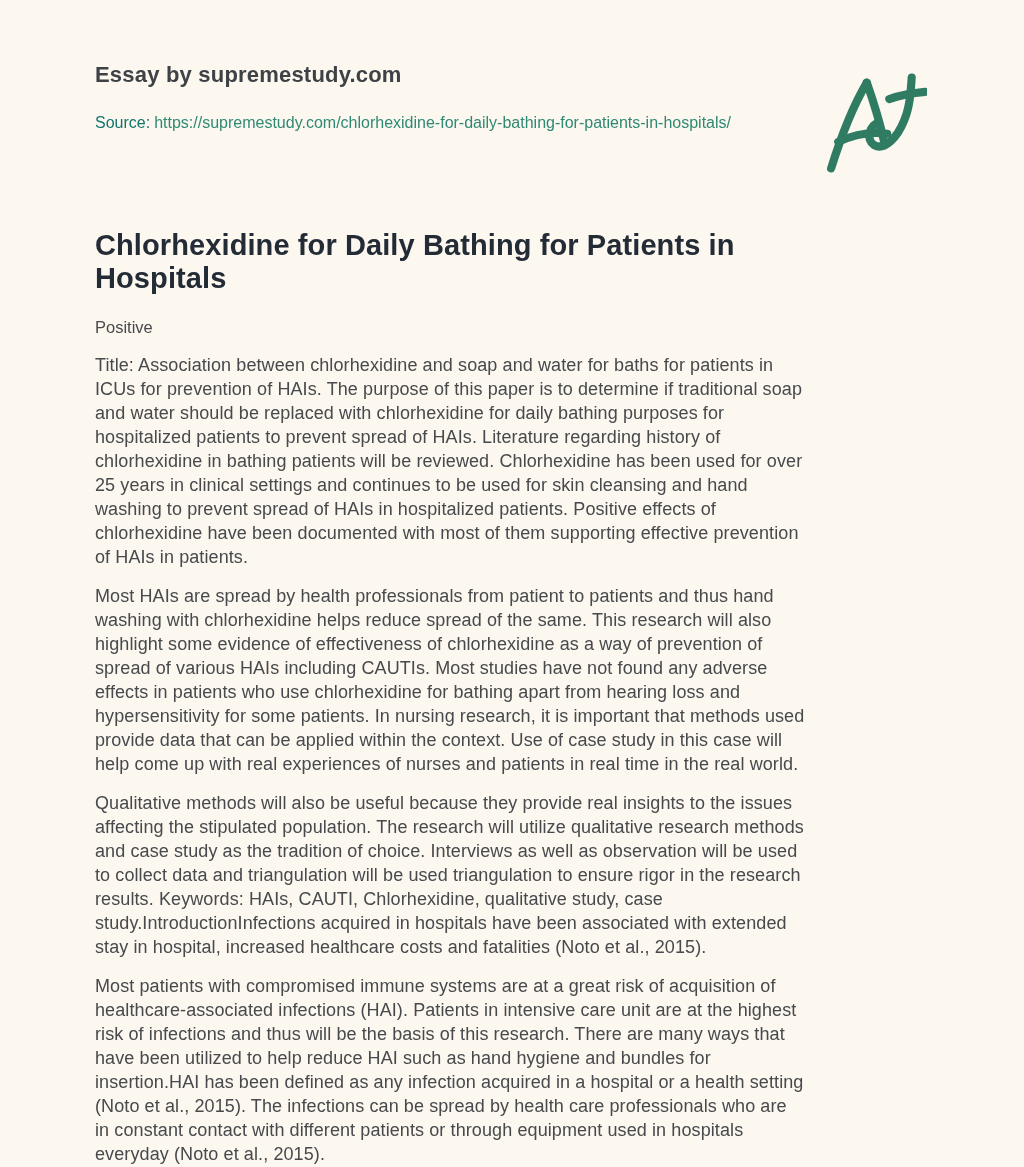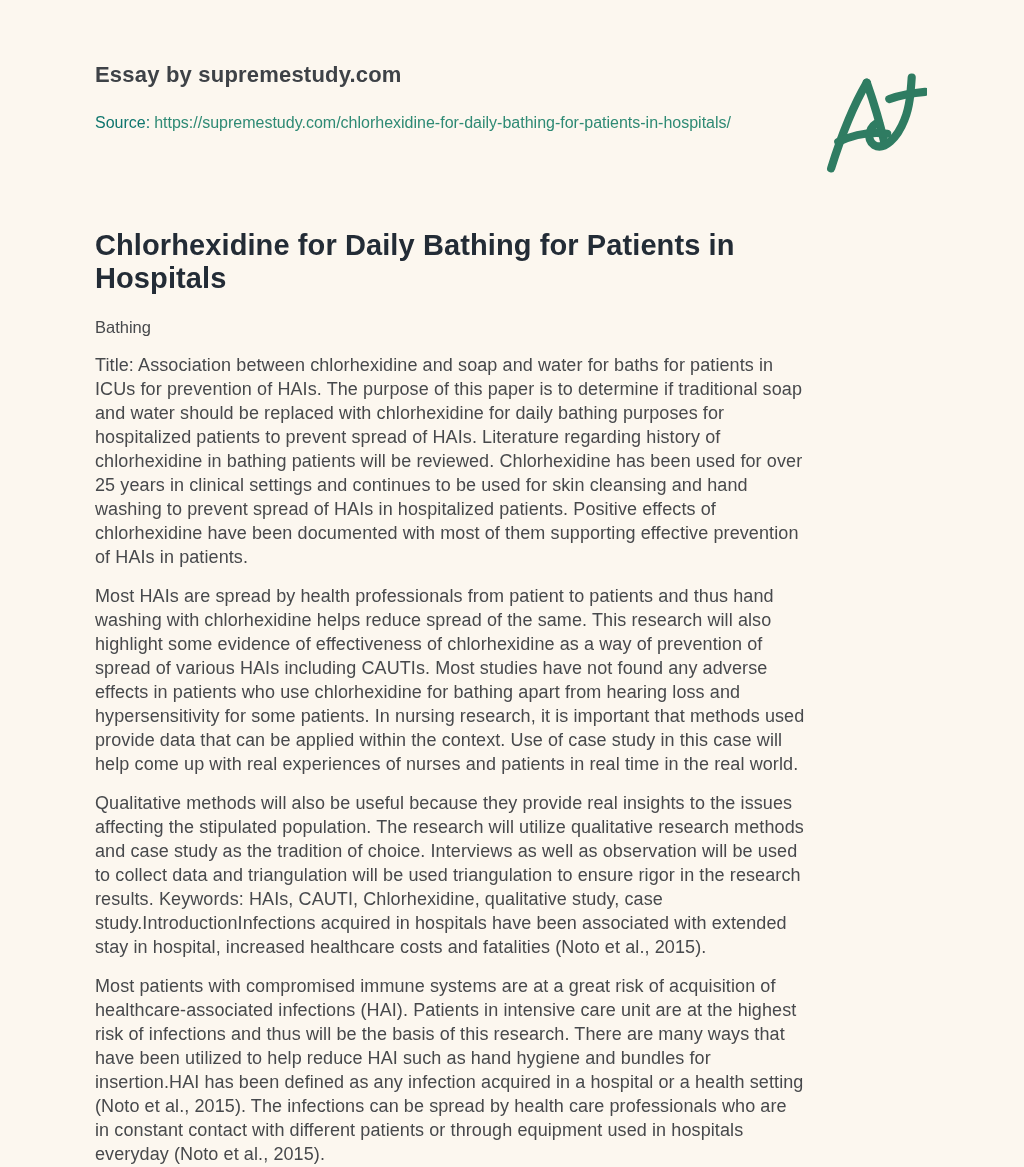--- a/index.html
+++ b/index.html
@@ -114,21 +114,21 @@
         <path d="M63,28 C75,24 87,22 98,21"></path>
 
         <path d="M85,7 C84,22 83,36 78,48 C71,66 58,79 48,73 C40,68 43,54 53,51"></path>
       </svg>
     </div>
   </div>
 
   <h1 class="article-title">Chlorhexidine for Daily Bathing for Patients in Hospitals</h1>
 
 
-  <h2 class="section-heading">Bathing</h2>
+  <h2 class="section-heading">Positive</h2>
 
   <div class="body-text">
     <p>Title: Association between chlorhexidine and soap and water for baths for patients in ICUs for prevention of HAIs. The purpose of this paper is to determine if traditional soap and water should be replaced with chlorhexidine for daily bathing purposes for hospitalized patients to prevent spread of HAIs. Literature regarding history of chlorhexidine in bathing patients will be reviewed. Chlorhexidine has been used for over 25 years in clinical settings and continues to be used for skin cleansing and hand washing to prevent spread of HAIs in hospitalized patients. Positive effects of chlorhexidine have been documented with most of them supporting effective prevention of HAIs in patients.</p>
     <p>Most HAIs are spread by health professionals from patient to patients and thus hand washing with chlorhexidine helps reduce spread of the same. This research will also highlight some evidence of effectiveness of chlorhexidine as a way of prevention of spread of various HAIs including CAUTIs. Most studies have not found any adverse effects in patients who use chlorhexidine for bathing apart from hearing loss and hypersensitivity for some patients. In nursing research, it is important that methods used provide data that can be applied within the context. Use of case study in this case will help come up with real experiences of nurses and patients in real time in the real world.</p>
     <p>Qualitative methods will also be useful because they provide real insights to the issues affecting the stipulated population. The research will utilize qualitative research methods and case study as the tradition of choice. Interviews as well as observation will be used to collect data and triangulation will be used triangulation to ensure rigor in the research results. Keywords: HAIs, CAUTI, Chlorhexidine, qualitative study, case study.IntroductionInfections acquired in hospitals have been associated with extended stay in hospital, increased healthcare costs and fatalities (Noto et al., 2015).</p>
     <p>Most patients with compromised immune systems are at a great risk of acquisition of healthcare-associated infections (HAI). Patients in intensive care unit are at the highest risk of infections and thus will be the basis of this research. There are many ways that have been utilized to help reduce HAI such as hand hygiene and bundles for insertion.HAI has been defined as any infection acquired in a hospital or a health setting (Noto et al., 2015). The infections can be spread by health care professionals who are in constant contact with different patients or through equipment used in hospitals everyday (Noto et al., 2015).</p>
   </div>
 
 </div>
 

